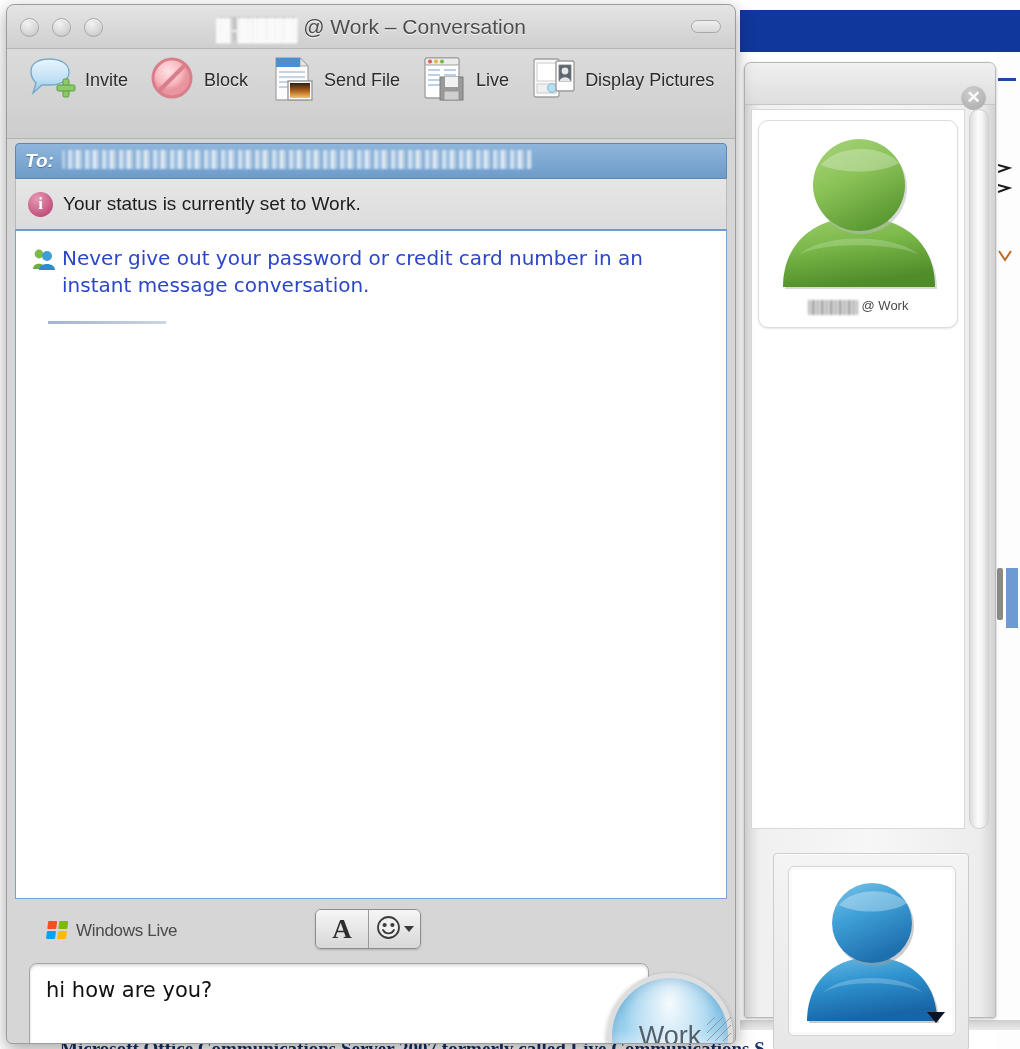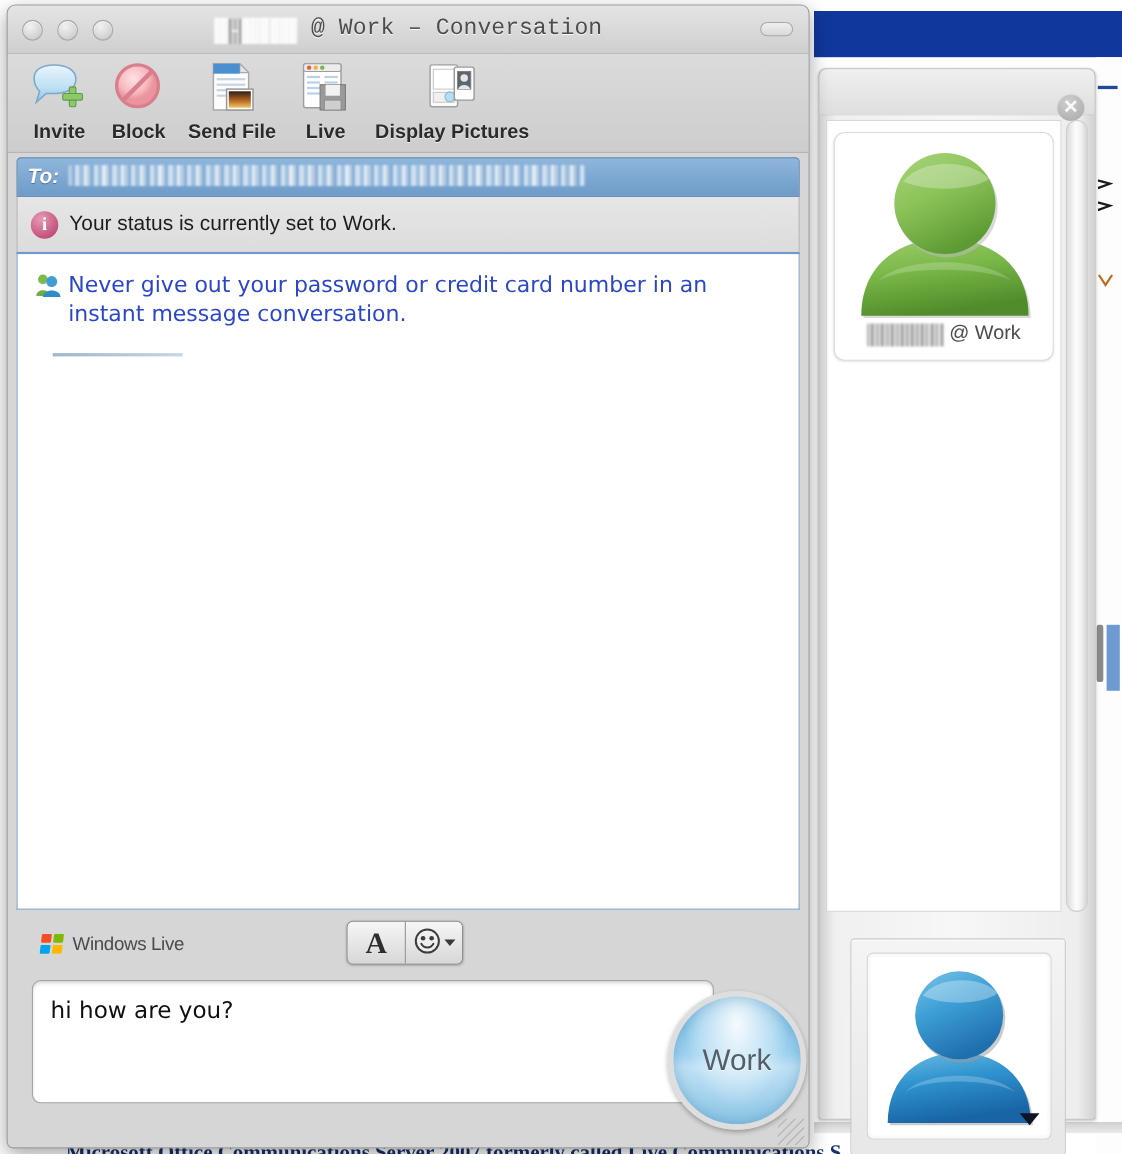--- a/index.html
+++ b/index.html
@@ -67,21 +67,21 @@
   }
   .dp-tile {
     position: absolute; left: 6px; top: 10px; width: 200px; height: 208px;
     background: #ffffff;
     border: 1px solid #dcdcdc; border-radius: 10px;
     box-shadow: 0 1px 2px rgba(0,0,0,.10);
   }
   .avatar-wrap { position: absolute; left: 0; top: 8px; width: 100%; height: 160px; }
   .dp-name {
     position: absolute; left: 0; bottom: 12px; width: 100%;
-    text-align: center; font-size: 18px; color: #4a4a4a;
+    text-align: center; font-size: 13px; color: #4a4a4a;
     font-family: "Liberation Sans", sans-serif;
   }
   .redact {
     display: inline-block;
     background: repeating-linear-gradient(90deg,#b9b9b9 0 2px,#dedede 2px 4px,#9a9a9a 4px 6px,#cfcfcf 6px 9px);
     color: transparent; border-radius: 1px; vertical-align: -2px;
     filter: blur(0.9px);
   }
   #dp-scrollbar {
     position: absolute; left: 224px; top: 46px; width: 20px; height: 720px;
@@ -113,21 +113,20 @@
     border: 1px solid #9d9d9d;
     border-radius: 8px 8px 6px 6px;
     box-shadow: 0 6px 18px rgba(0,0,0,.35);
     overflow: hidden;
   }
   #titlebar {
     position: relative; height: 44px;
     background: linear-gradient(#e4e4e4,#cfcfcf);
     border-bottom: 1px solid #b4b4b4;
     border-radius: 7px 7px 0 0;
-    font-family: Liberation Mono, monospace;
   }
   #traffic { position: absolute; left: 13px; top: 13px; display: flex; gap: 13px; }
   .tl {
     width: 19px; height: 19px; border-radius: 50%;
     background: radial-gradient(circle at 38% 30%, #f2f2f2, #d5d5d5 62%, #bdbdbd);
     border: 1px solid #a8a8a8;
     box-shadow: inset 0 1px 1px rgba(255,255,255,.85);
   }
   #title-text {
     position: absolute; left: 0; top: 10px; width: 100%;
@@ -143,22 +142,22 @@
 
   
   #toolbar {
     position: relative; height: 90px;
     background: linear-gradient(#dbdbdb,#cdcdcd);
     border-bottom: 1px solid #b2b2b2;
     display: flex; align-items: flex-start; padding: 6px 0 0 14px; gap: 6px;
   }
   .tb-btn {
     width: auto; min-width: 64px; padding: 0 6px;
-    display: flex; flex-direction: column; align-items: center; gap: 4px;
-    background: transparent; border: 0; cursor: default; font-weight: bold;
+    display: flex; align-items: center; gap: 4px;
+    background: transparent; border: 0; cursor: default;
   }
   .tb-ico { width: 54px; height: 50px; position: relative; }
   .tb-label {
     font-size: 18px; color: #2b2b2b; white-space: nowrap;
     text-shadow: 0 1px 0 rgba(255,255,255,.7);
   }
 
   
   #to-bar {
     position: relative; margin: 4px 8px 0 8px; height: 36px;
@@ -186,42 +185,42 @@
     width: 25px; height: 25px; border-radius: 50%;
     background: radial-gradient(circle at 36% 28%, #e79ab4, #c3547f 70%, #a83d68);
     color: #fff; font-size: 17px; font-weight: bold;
     display: flex; align-items: center; justify-content: center;
     font-family: "Liberation Serif", serif;
   }
   #status-text { font-size: 19px; color: #1d1d1d; }
 
   
   #history {
-    position: relative; margin: 0 8px; height: 598px;
+    position: relative; margin: 0 8px; height: 670px;
     background: #ffffff;
     border: 1px solid #7aa2c8; border-top: 2px solid #6e9bc9;
     padding: 14px 16px;
   }
   #sys-msg-row { display: flex; gap: 6px; align-items: flex-start; }
   #sys-msg-text {
     font-size: 20px; line-height: 1.35; color: #2b46c8;
     font-family: "DejaVu Sans", sans-serif;
   }
   #sys-rule {
     margin-top: 22px; margin-left: 16px;
     width: 118px; height: 3px;
     background: linear-gradient(90deg,#9fb6cd,#c9d6e3);
   }
 
   
   #lower-bar {
     position: relative; height: 56px; margin: 4px 8px 0 8px;
     display: flex; align-items: center;
   }
-  #wl-logo { display: flex; align-items: center; gap: 7px; margin-left: 22px; }
+  #wl-logo { display: flex; align-items: center; gap: 7px; margin-left: 32px; }
   #wl-flag { width: 22px; height: 20px; position: relative; transform: skewX(-7deg); }
   #wl-flag i { position: absolute; width: 9px; height: 8px; display: block; border-radius: 1px; }
   #wl-text { font-size: 17px; color: #4a4a4a; letter-spacing: -0.3px; }
   #fmt-group {
     position: absolute; left: 300px; top: 6px;
     display: flex; border: 1px solid #8d8d8d; border-radius: 6px; overflow: hidden;
     box-shadow: 0 1px 2px rgba(0,0,0,.2), inset 0 1px 0 rgba(255,255,255,.8);
   }
   .fmt-btn {
     width: 52px; height: 38px;

